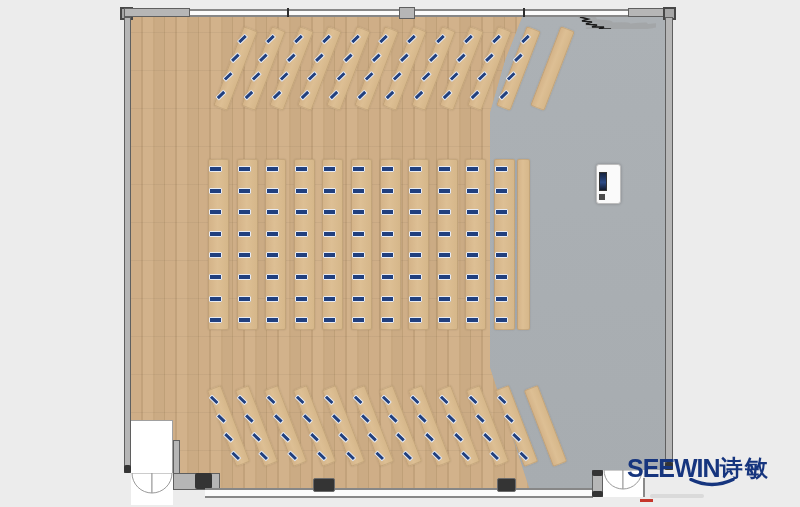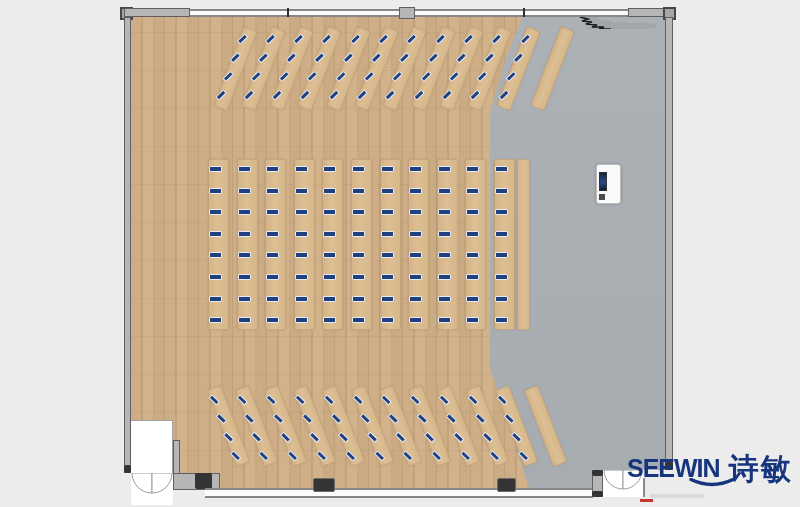--- a/index.html
+++ b/index.html
@@ -35,21 +35,21 @@
   #appliance .screen{position:absolute;left:2px;top:7px;width:8px;height:19px;background:linear-gradient(180deg,#16233f,#2b4a86 55%,#101a2e);border:1px solid #333;box-sizing:border-box;}
   #appliance .chip{position:absolute;left:2px;top:29px;width:6px;height:6px;background:#4a4a4a;}
 
   
   .door-zone{position:absolute;background:#ffffff;}
   .bg-patch{position:absolute;background:#ececec;}
 
   
   #brand-logo{position:absolute;left:627px;top:456px;height:32px;display:flex;align-items:flex-start;color:#16357e;}
   #brand-latin{font-size:25px;line-height:25px;font-weight:800;letter-spacing:-1px;}
-  #brand-cn{font-size:30px;line-height:25px;font-weight:700;margin-left:9px;letter-spacing:2px;}
+  #brand-cn{font-size:23px;line-height:25px;font-weight:700;letter-spacing:2px;}
   #logo-smile{position:absolute;left:62px;top:22px;}
   #red-dash{position:absolute;left:640px;top:499px;width:13px;height:3px;background:#c5372c;}
   #gray-streak{position:absolute;left:650px;top:494px;width:54px;height:4px;background:#dadada;border-radius:2px;}
 </style>
 </head>
 <body>
 
 <div id="canvas">
 
   <div id="gray-floor"></div>

